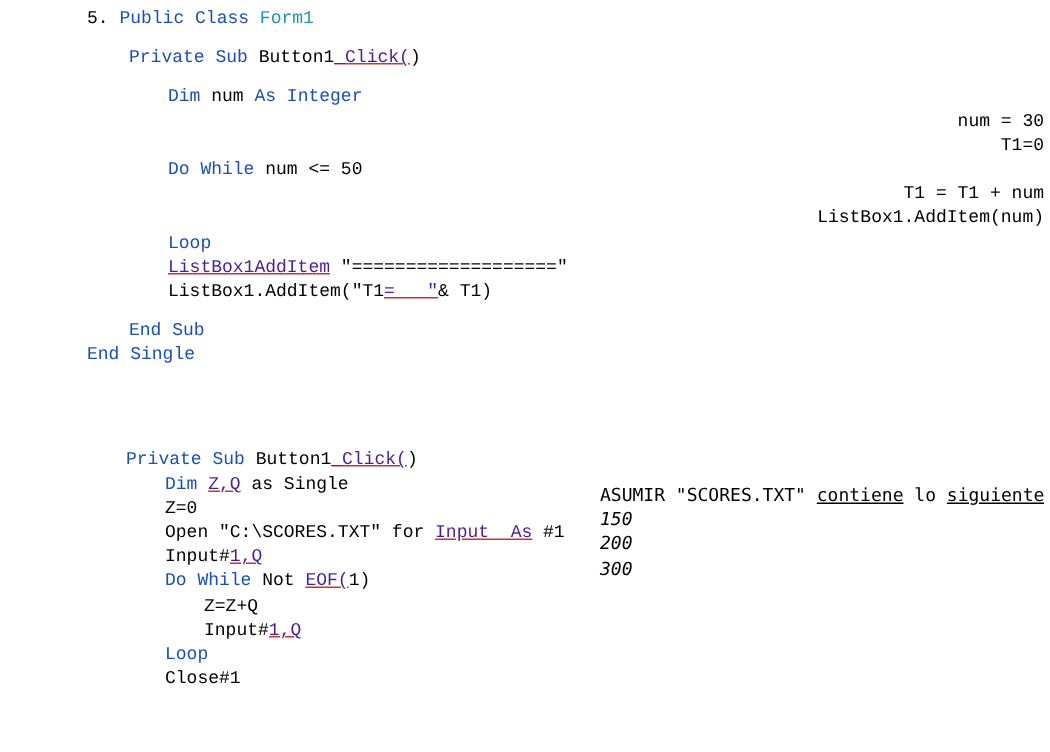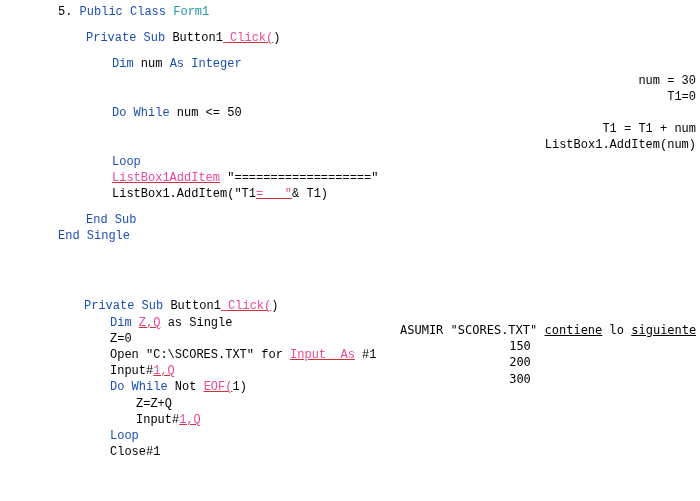--- a/index.html
+++ b/index.html
@@ -15,32 +15,32 @@
     width: 696px;
     height: 501px;
     position: relative;
     overflow: hidden;
     box-sizing: border-box;
     padding-top: 4px;
     padding-left: 58px;
   }
   .blue { color: #1a4fb5; }
   .teal { color: #1d98a8; }
-  .red-ul { color: #ec4899; text-decoration: underline; text-decoration-color: #c33; }
+  .red-ul { color: #4c1d95; text-decoration: underline; text-decoration-color: #c33; }
   .ul { text-decoration: underline; text-align: right; }
   .line { white-space: pre; }
   .block { display: flex; flex-direction: column; }
   .spacer-sm { height: 10px; }
   .spacer-lg { height: 54px; }
   .in1 { padding-left: 28px; }
   .in2 { padding-left: 54px; }
   .in3 { padding-left: 80px; }
   .in4 { padding-left: 96px; text-align: right; }
   .side { position: absolute; left: 400px; top: 322px; font-family: Consolas, monospace; }
-  .side .num { text-align: center; width: 240px; }
+  .side .num { width: 240px; font-style: italic; }
 </style>
 </head>
 <body>
 
 <div class="page">
 
   <div class="block">
     <div class="line"><span>5.</span> <span class="blue">Public Class</span> <span class="teal">Form1</span></div>
     <div class="spacer-sm"></div>
     <div class="line in1"><span class="blue">Private Sub</span> <span>Button1</span><span class="red-ul">_Click(</span><span>)</span></div>

